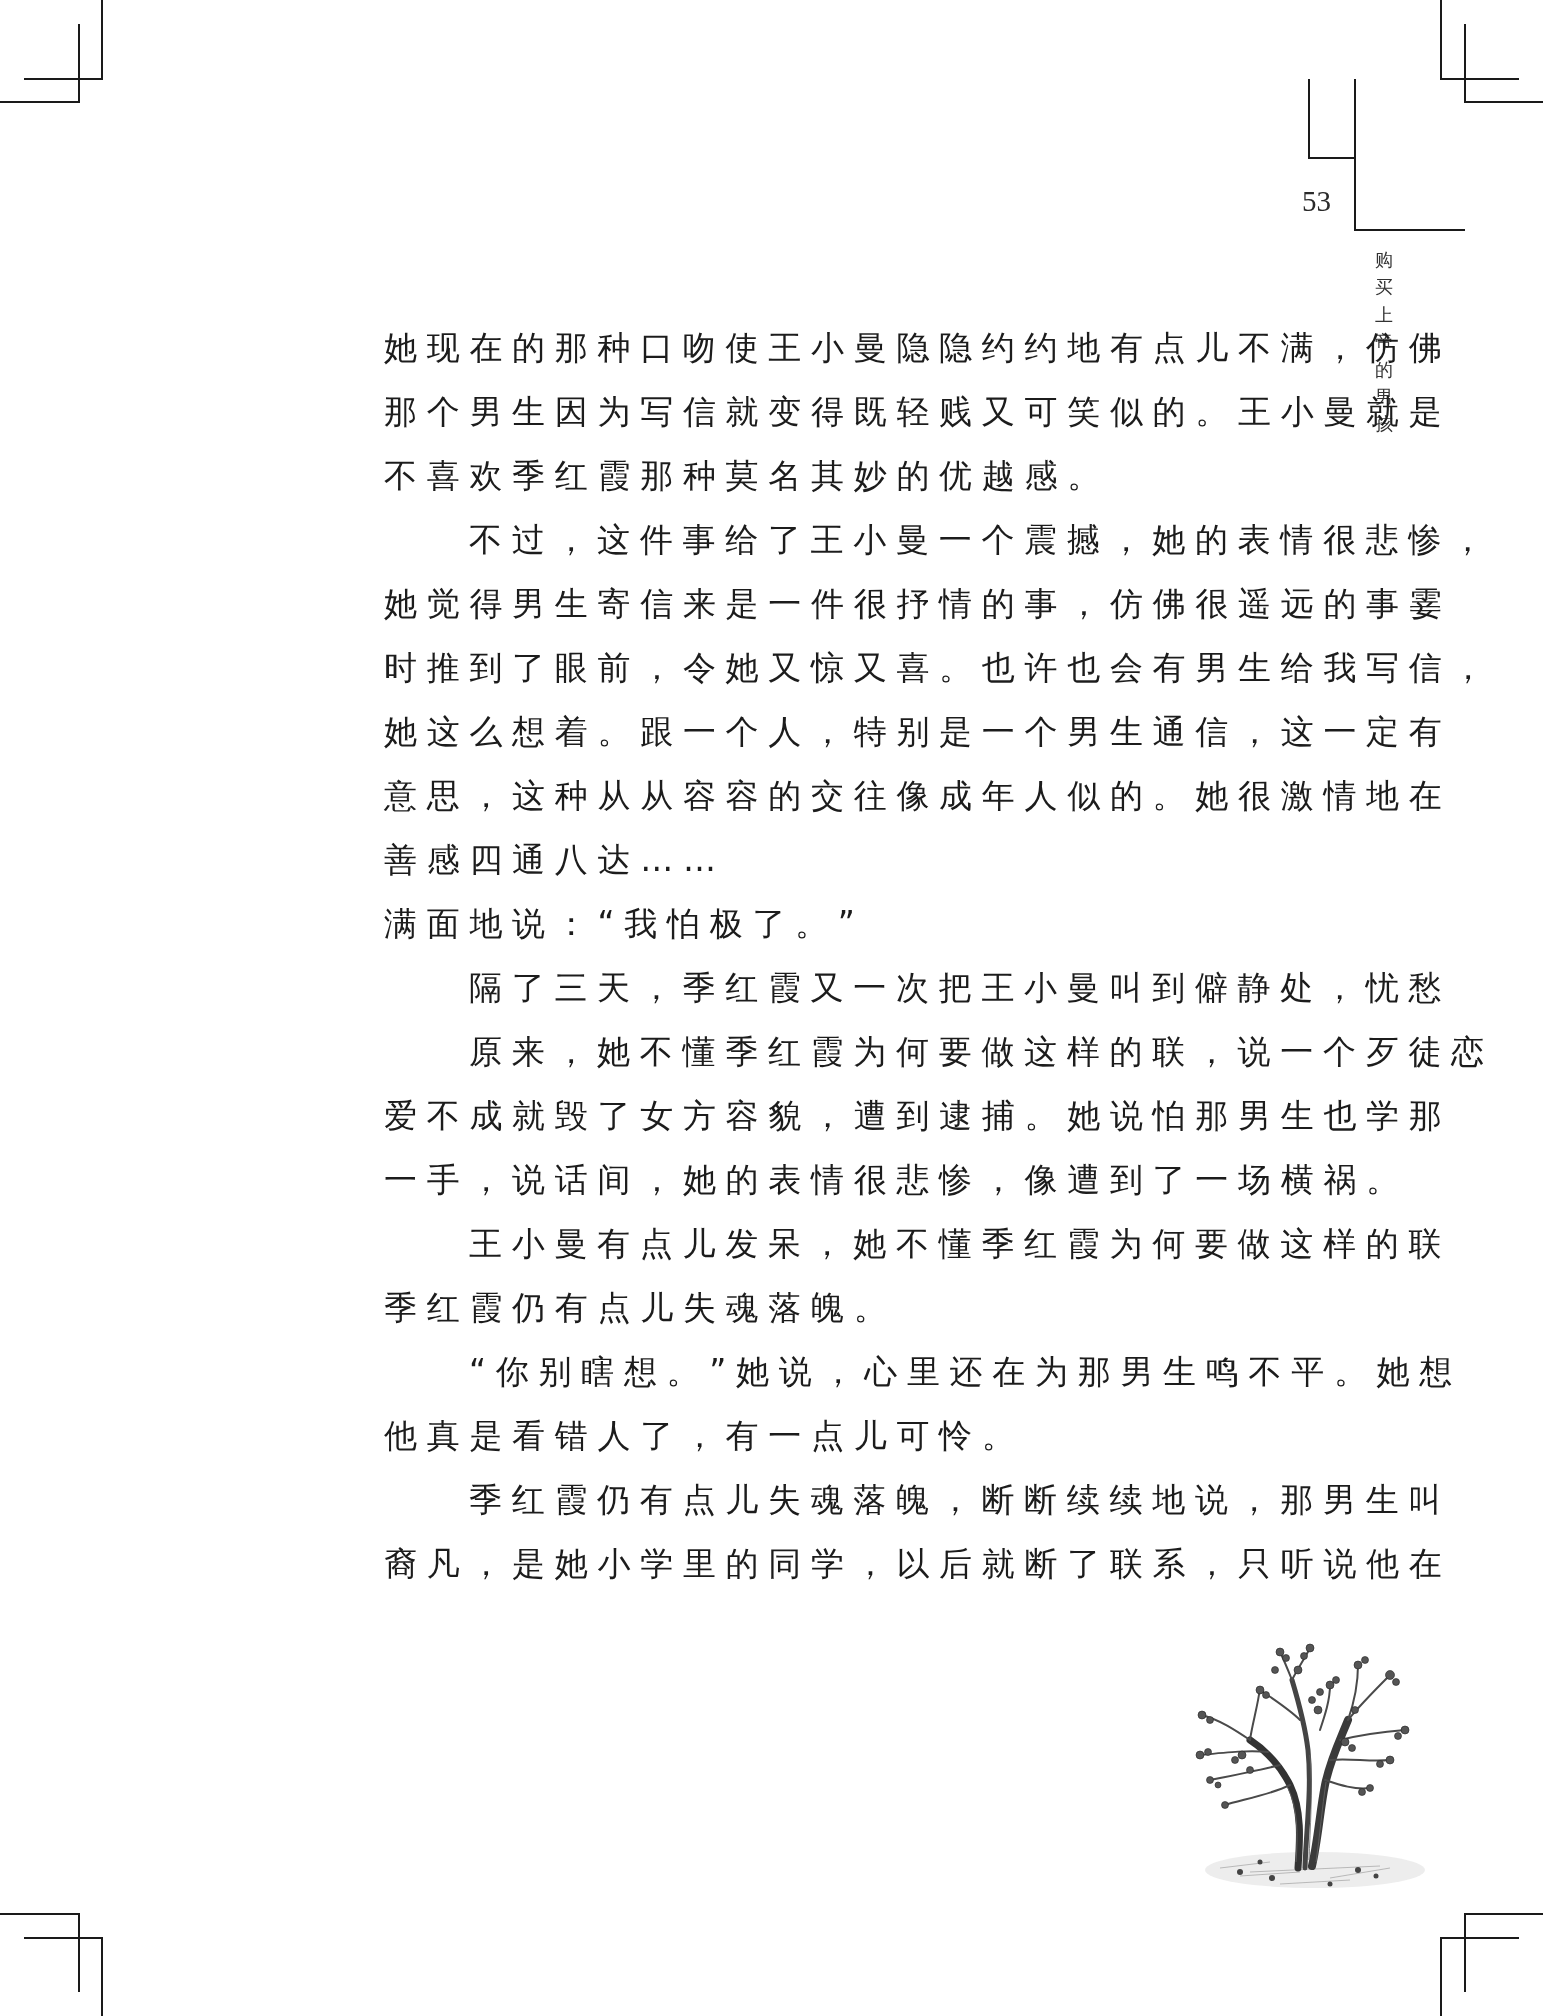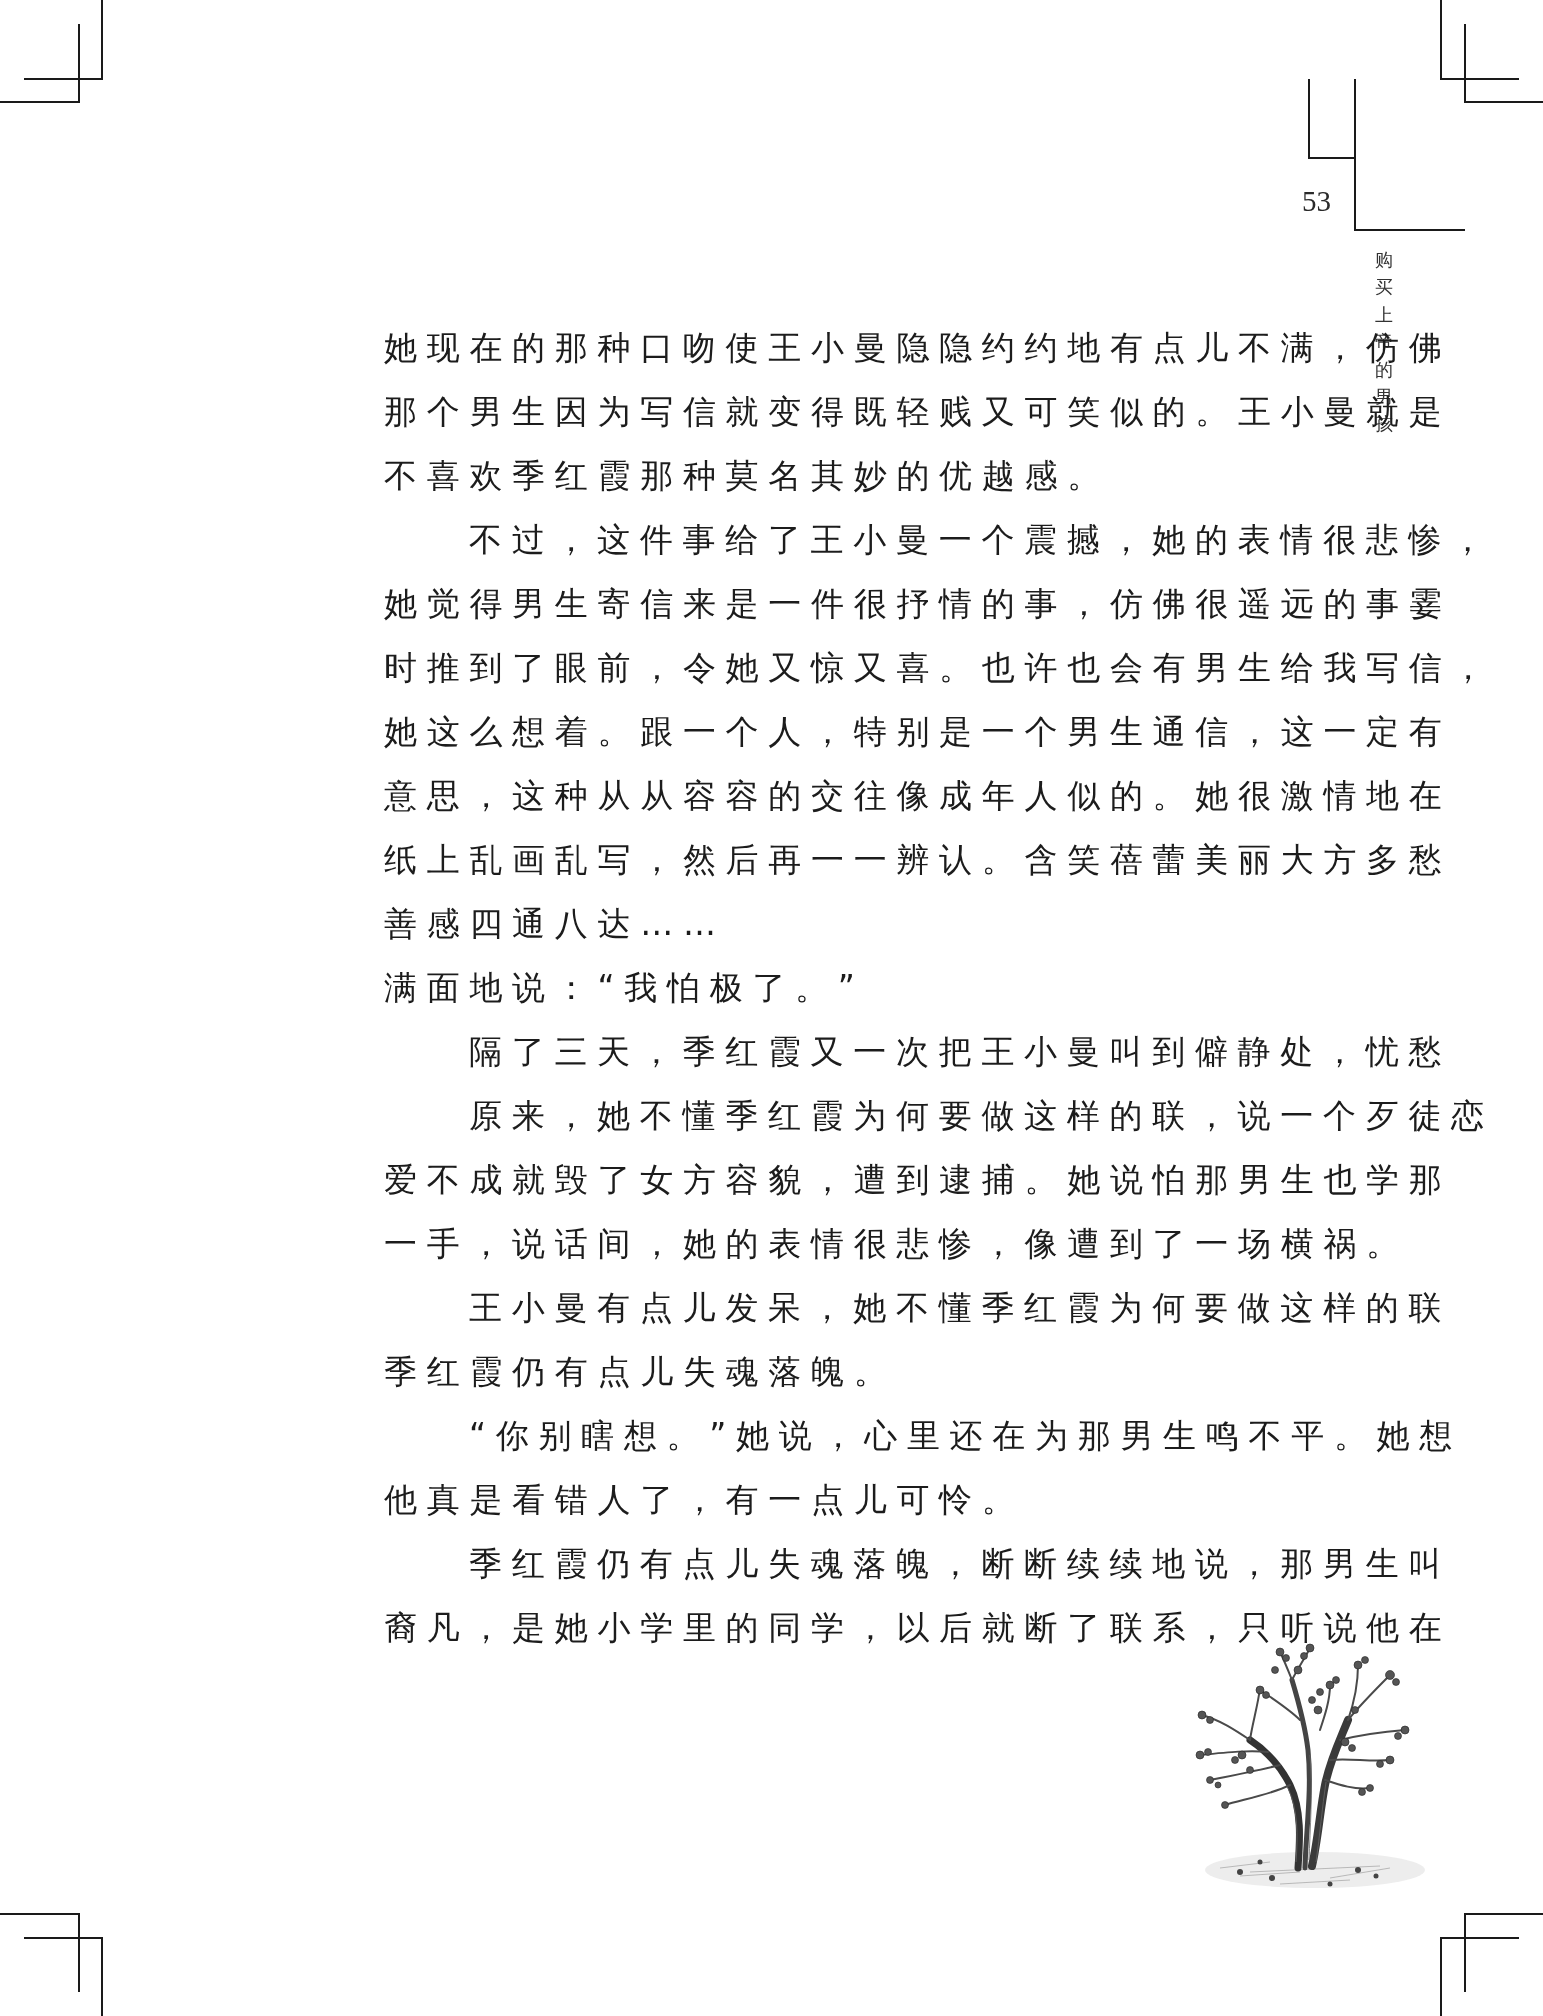--- a/index.html
+++ b/index.html
@@ -77,21 +77,20 @@
 
   <div class="body-text" id="body-text">
     <div class="line">她现在的那种口吻使王小曼隐隐约约地有点儿不满，仿佛</div>
     <div class="line">那个男生因为写信就变得既轻贱又可笑似的。王小曼就是</div>
     <div class="line">不喜欢季红霞那种莫名其妙的优越感。</div>
     <div class="line indent">不过，这件事给了王小曼一个震撼，她的表情很悲惨，</div>
     <div class="line">她觉得男生寄信来是一件很抒情的事，仿佛很遥远的事霎</div>
     <div class="line">时推到了眼前，令她又惊又喜。也许也会有男生给我写信，</div>
     <div class="line">她这么想着。跟一个人，特别是一个男生通信，这一定有</div>
     <div class="line">意思，这种从从容容的交往像成年人似的。她很激情地在</div>
-    <div class="line">纸上乱画乱写，然后再一一辨认。含笑蓓蕾美丽大方多愁</div>
     <div class="line">善感四通八达……</div>
     <div class="line">满面地说：“我怕极了。”</div>
     <div class="line indent">隔了三天，季红霞又一次把王小曼叫到僻静处，忧愁</div>
     <div class="line indent">原来，她不懂季红霞为何要做这样的联，说一个歹徒恋</div>
     <div class="line">爱不成就毁了女方容貌，遭到逮捕。她说怕那男生也学那</div>
     <div class="line">一手，说话间，她的表情很悲惨，像遭到了一场横祸。</div>
     <div class="line indent">王小曼有点儿发呆，她不懂季红霞为何要做这样的联</div>
     <div class="line">季红霞仍有点儿失魂落魄。</div>
     <div class="line indent">“你别瞎想。”她说，心里还在为那男生鸣不平。她想</div>
     <div class="line">他真是看错人了，有一点儿可怜。</div>

